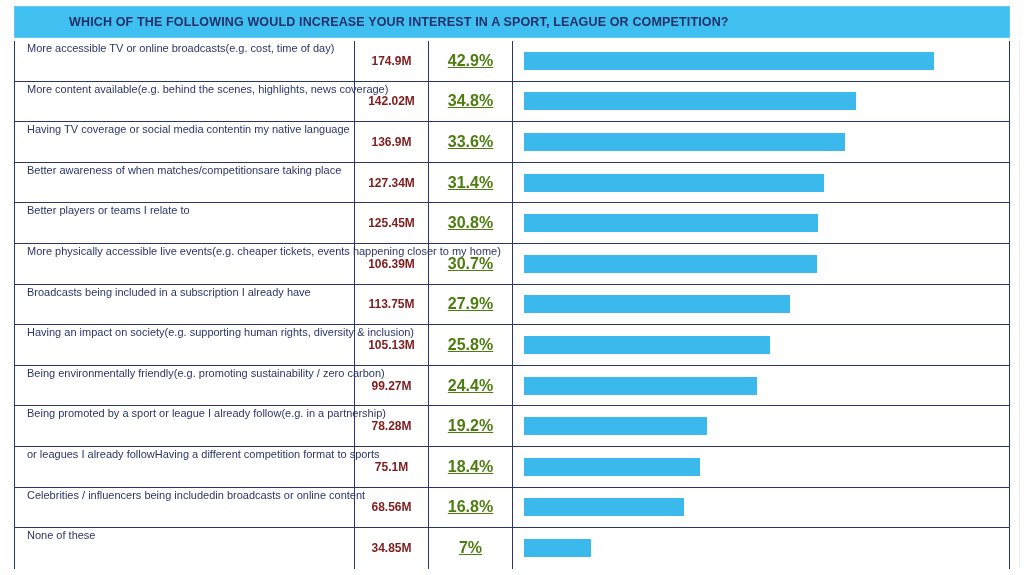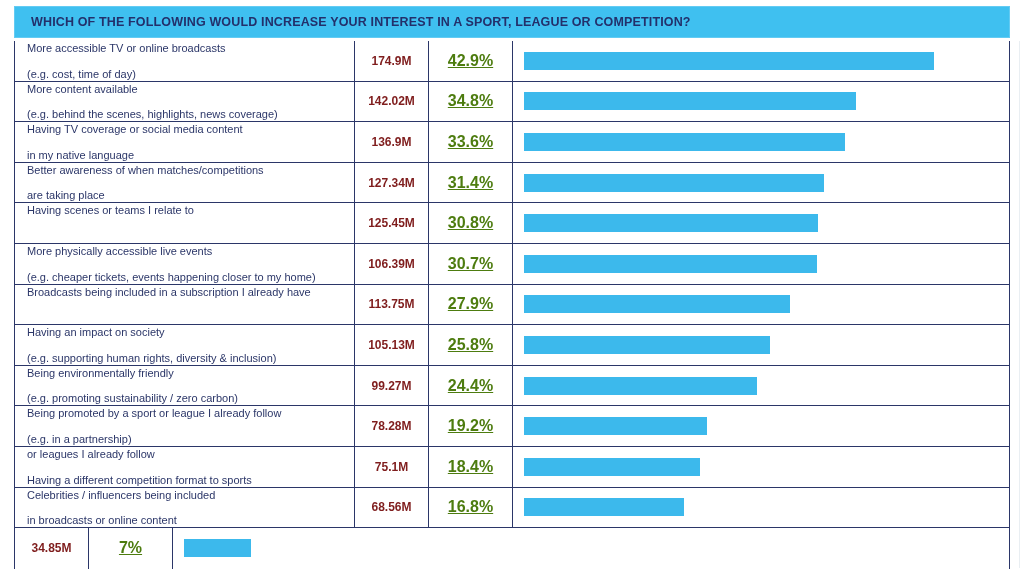--- a/index.html
+++ b/index.html
@@ -27,20 +27,21 @@
     position: absolute;
     left: 14px;
     top: 6px;
     width: 996px;
     height: 32px;
     background: #3fc0f0;
     border: 1px solid #63cbf3;
     box-sizing: border-box;
     display: flex;
     align-items: center;
+    padding-left: 38px;
   }
   #header-title {
     margin-left: 16px;
     color: #23306b;
     font-size: 12.5px;
     font-weight: bold;
     letter-spacing: 0.15px;
     white-space: nowrap;
     font-family: "Liberation Sans", sans-serif;
   }
@@ -67,22 +68,21 @@
   }
   .row:last-child {
     border-bottom: none;
   }
 
   .cell-label {
     width: 340px;
     box-sizing: border-box;
     border-right: 1.5px solid #2b3668;
     display: flex;
-    flex-direction: column;
-    justify-content: space-between;
+    justify-content: flex-start;
     padding-left: 12px;
     padding-right: 6px;
   }
   .label-line {
     color: #2b3668;
     font-size: 11px;
     line-height: 14px;
     white-space: nowrap;
     font-family: "Liberation Sans", sans-serif;
   }
@@ -201,21 +201,21 @@
             <div class="label-line">are taking place</div>
           </div>
           <div class="cell-value">127.34M</div>
           <div class="cell-pct">31.4%</div>
           <div class="cell-bar">
             <div class="bar" style="width: 299.87px; background: rgb(60, 185, 236);"></div>
           </div>
         </div>
         <div class="row">
           <div class="cell-label">
-            <div class="label-line">Having scenes or teams I relate to</div>
+            <div class="label-line">Better players or teams I relate to</div>
           </div>
           <div class="cell-value">125.45M</div>
           <div class="cell-pct">30.8%</div>
           <div class="cell-bar">
             <div class="bar" style="width: 294.14px; background: rgb(60, 185, 236);"></div>
           </div>
         </div>
         <div class="row">
           <div class="cell-label">
             <div class="label-line">More physically accessible live events</div>
@@ -286,20 +286,23 @@
             <div class="label-line">Celebrities / influencers being included</div>
             <div class="label-line">in broadcasts or online content</div>
           </div>
           <div class="cell-value">68.56M</div>
           <div class="cell-pct">16.8%</div>
           <div class="cell-bar">
             <div class="bar" style="width: 160.44px; background: rgb(60, 185, 236);"></div>
           </div>
         </div>
         <div class="row">
+          <div class="cell-label">
+            <div class="label-line">None of these</div>
+          </div>
           <div class="cell-value">34.85M</div>
           <div class="cell-pct">7%</div>
           <div class="cell-bar">
             <div class="bar" style="width: 66.85px; background: rgb(60, 185, 236);"></div>
           </div>
         </div>
       </div>
   </div>
 
 </div>

